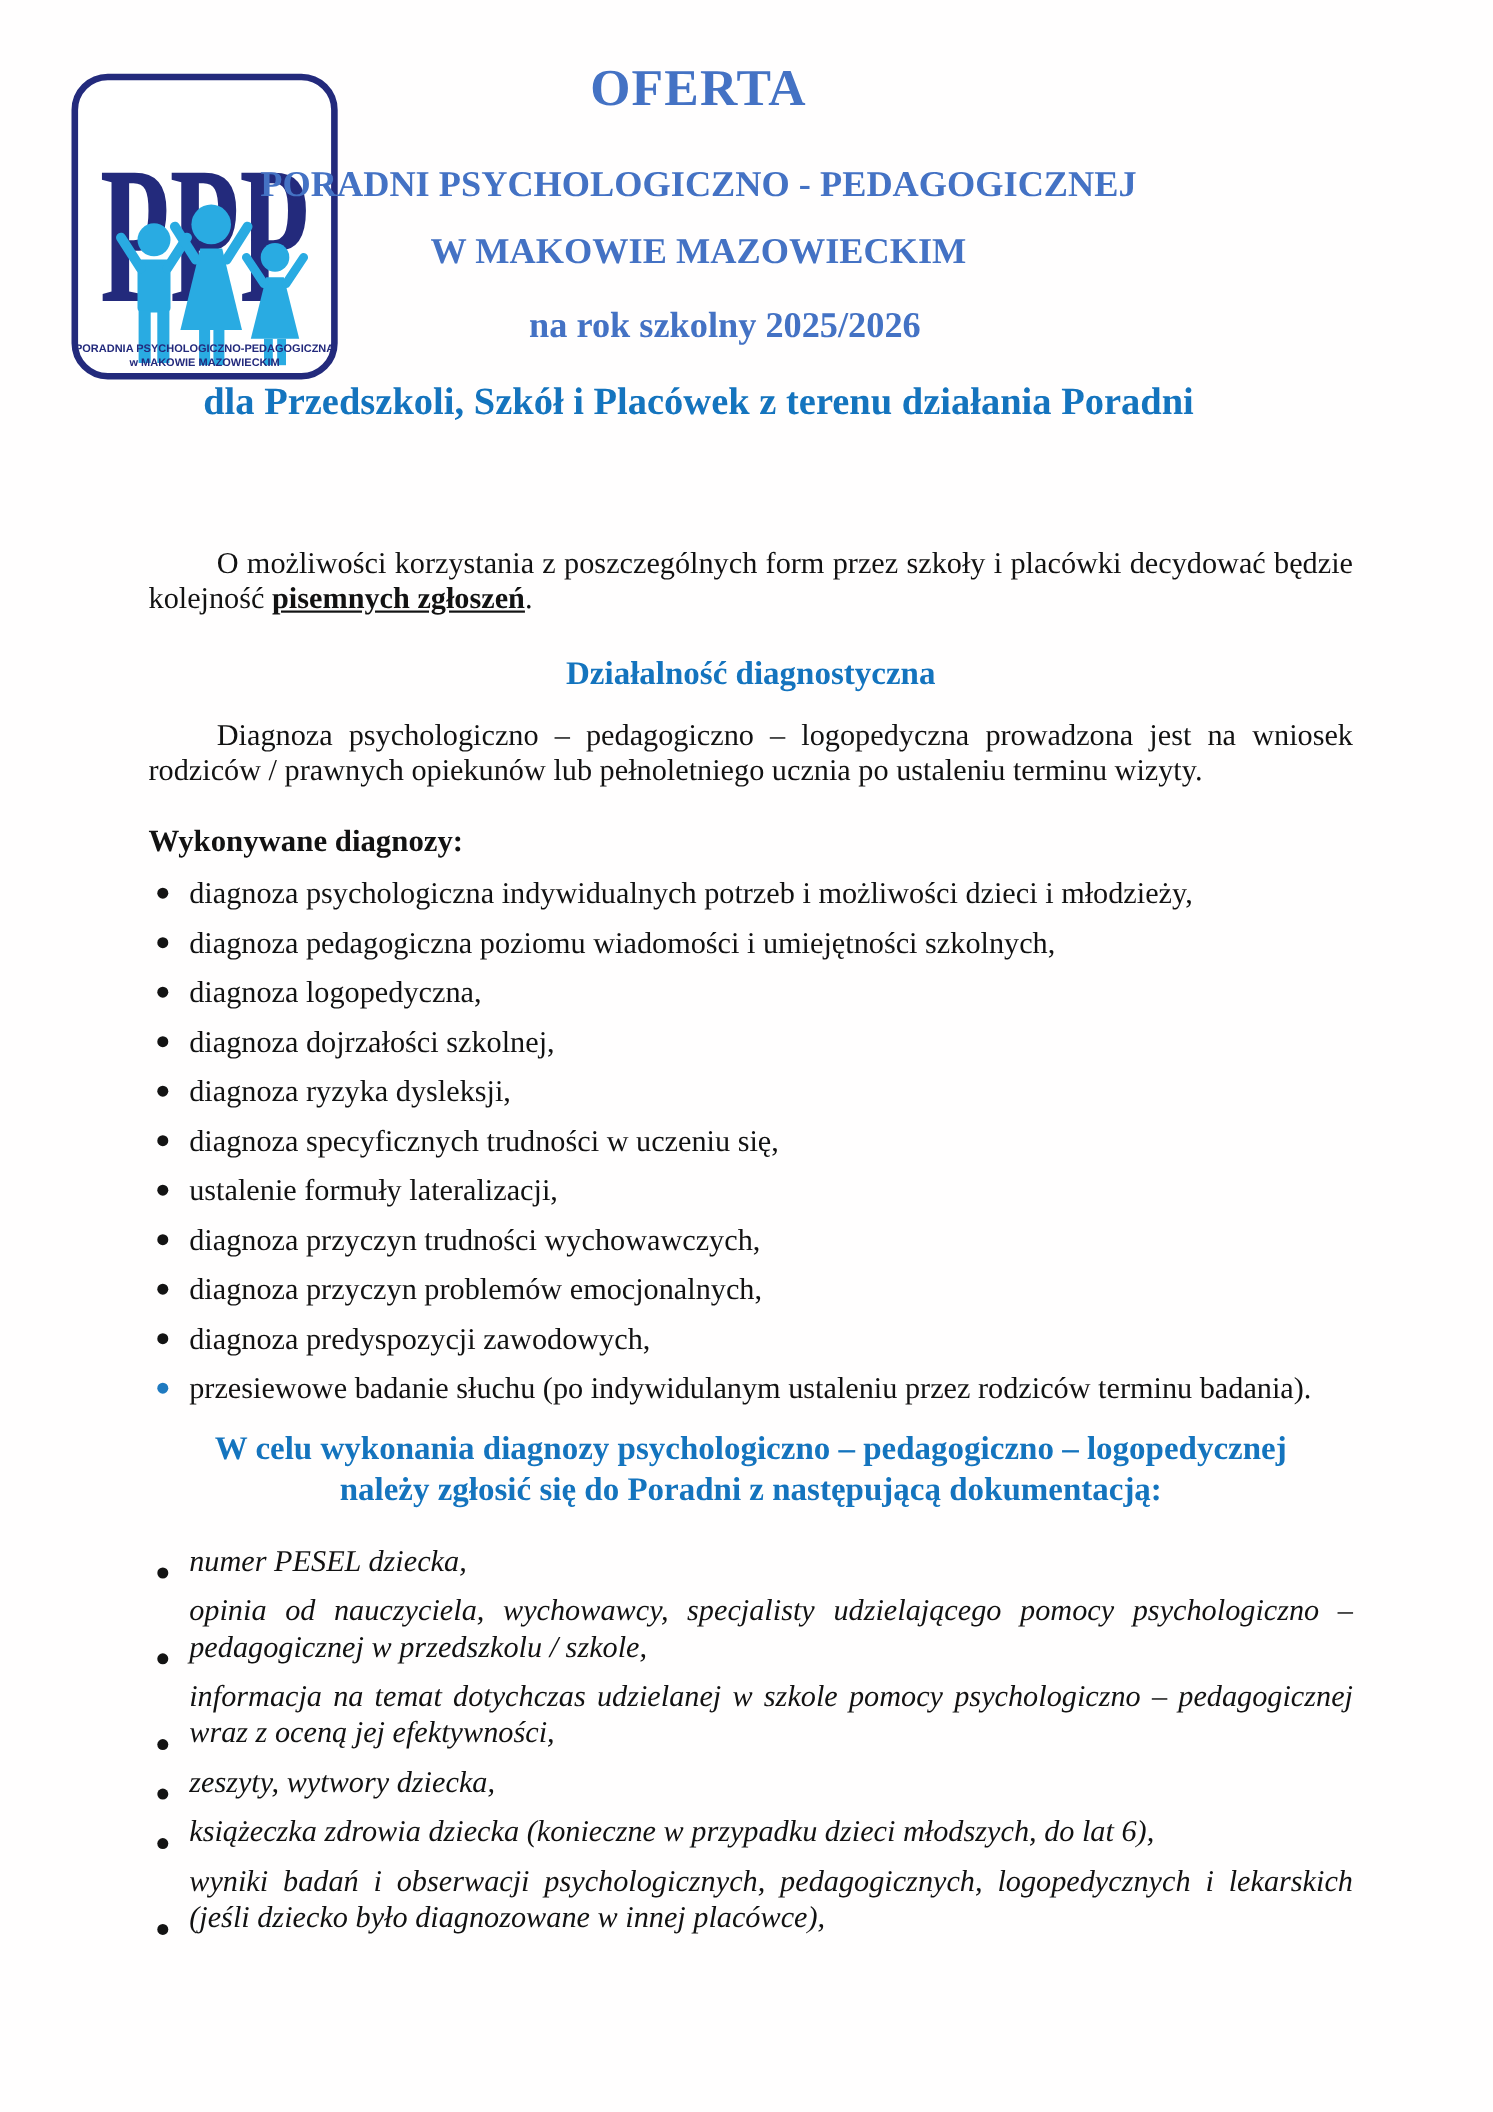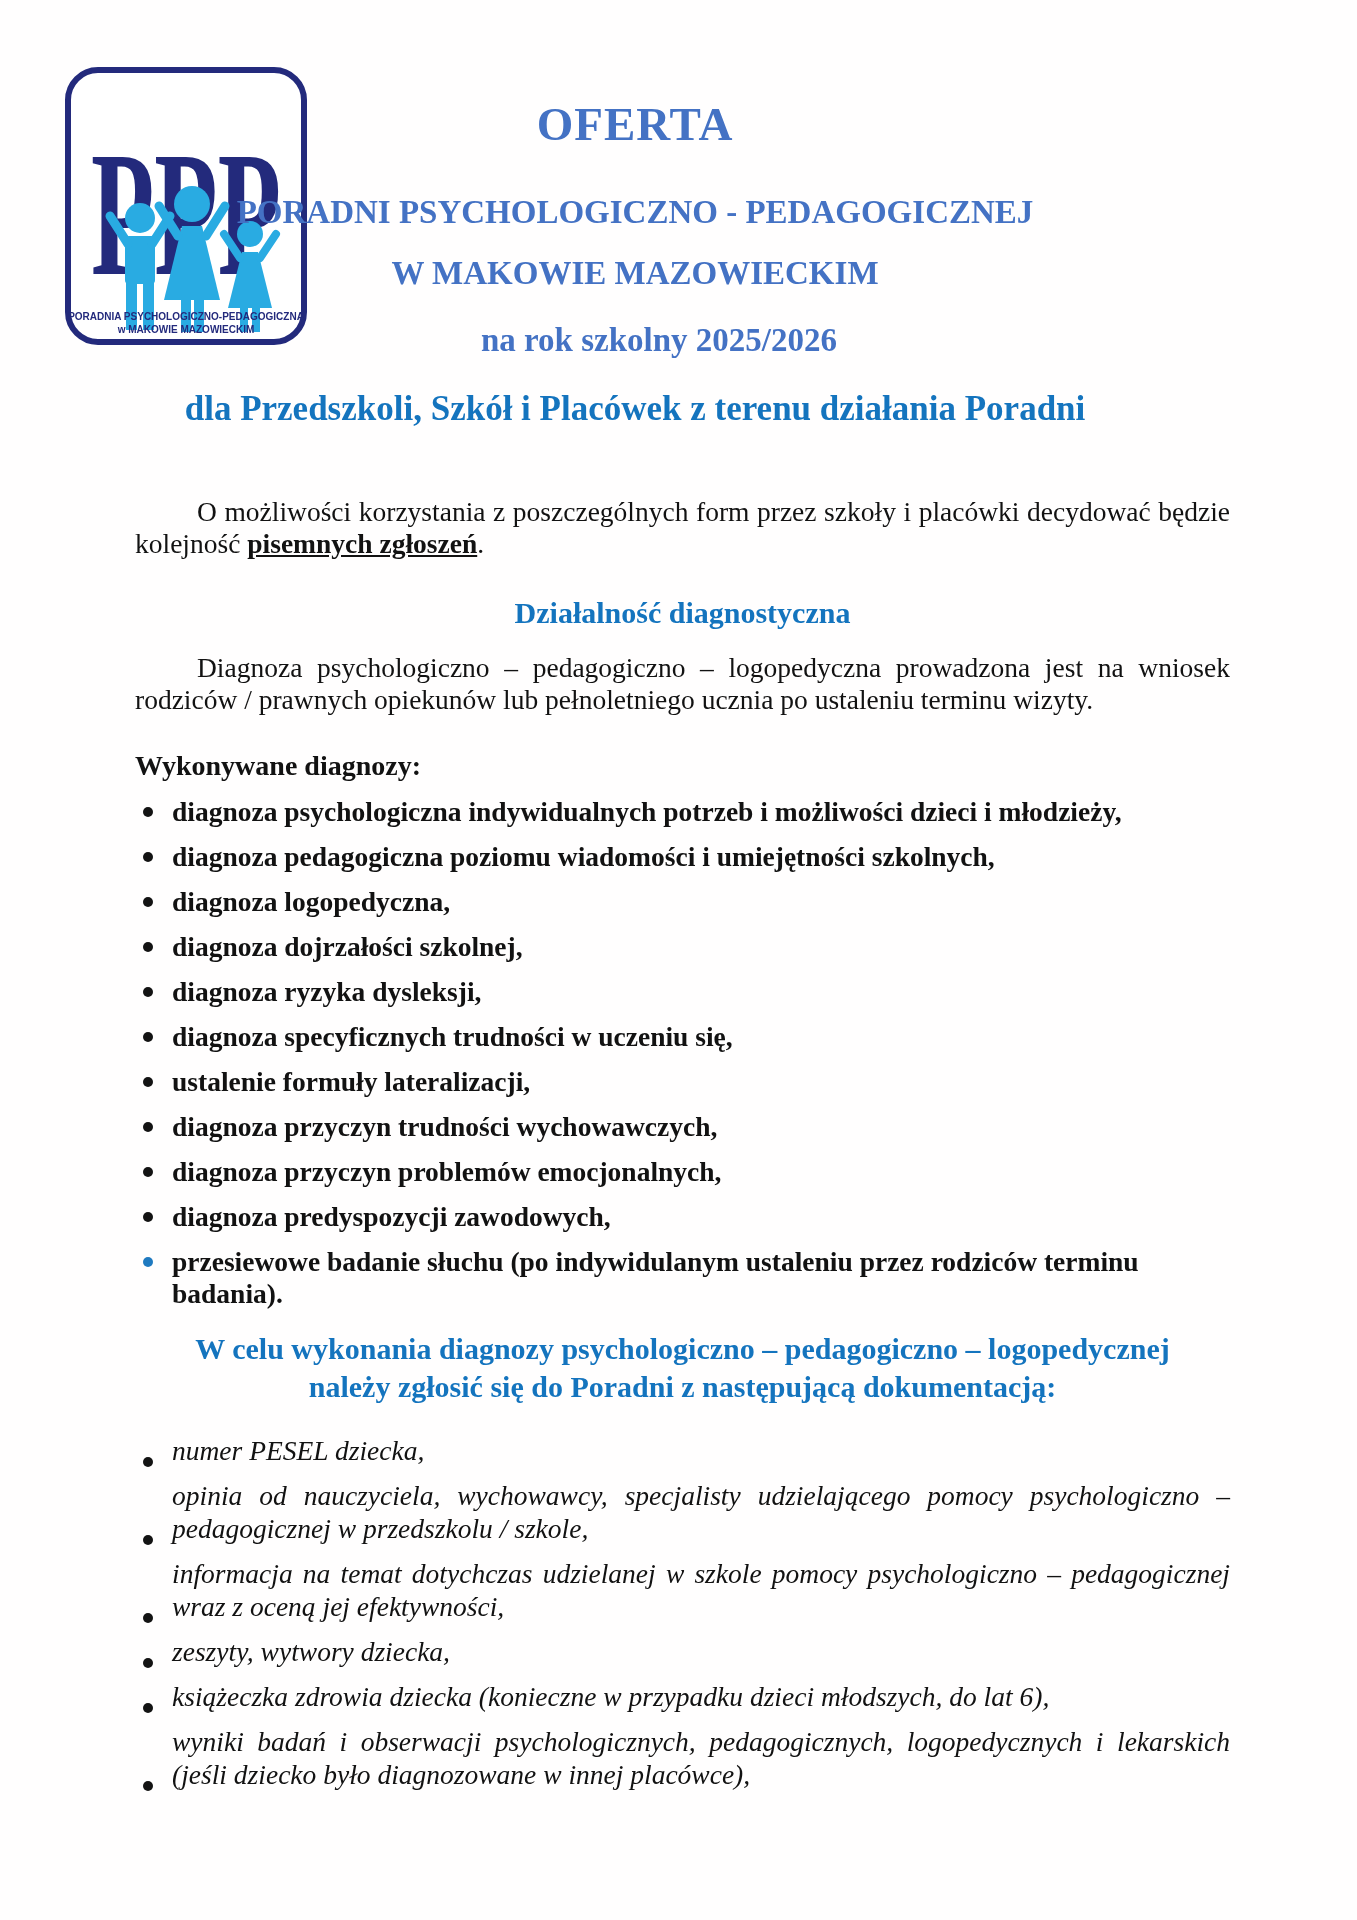--- a/index.html
+++ b/index.html
@@ -12,21 +12,21 @@
     overflow:hidden;
   }
 
   
   .logo { position:absolute; left:62px; top:66px; width:248px; height:280px; }
   .logo svg { width:100%; height:100%; display:block; }
 
   
   .doc-header { position:absolute; left:0; top:0; width:1270px; text-align:center; }
   .title {
-    margin:0; padding-top:100px;
+    margin:0; padding-top:56px;
     font-size:47px; line-height:48px; font-weight:bold;
     letter-spacing:1px; color:#4472C4;
   }
   .sub { font-weight:bold; color:#4472C4; }
   .sub1 { margin-top:47px; font-size:33px; line-height:34px; }
   .sub2 { margin-top:27px; font-size:33px; line-height:34px; }
   .sub3 { margin-top:33px; font-size:33px; line-height:34px;padding-left:48px; }
   .sub4 { margin-top:34px; font-size:35px; line-height:36px; color:#1474BE; }
 
   
@@ -40,21 +40,21 @@
   .intro { margin-top:44px; }
   .emph { font-weight:bold; text-decoration:underline; text-indent:0; }
   .sec-heading {
     margin:36px 0 0 0; text-align:center;
     font-size:30px; line-height:34px; font-weight:bold;
     color:#1474BE; 
   }
   .para2 { margin-top:22px; }
   .list-title { margin:34px 0 0 0; font-size:28px; line-height:32px; font-weight:bold; text-align:left; text-indent:0; }
 
-  ul.blist { list-style:none; margin:14px 0 0 0; padding:0;font-weight:bold; }
+  ul.blist { list-style:none; margin:14px 0 0 0; padding:0; }
   ul.blist li { display:flex; align-items:flex-start; margin:0 0 13px 0; padding-left:8px; font-size:27.5px; line-height:32px; }
   ul.blist .dot { flex:0 0 10px; width:10px; height:10px; border-radius:50%; background:#131313; margin:11px 0 0 0; }
   ul.blist .dot.blue { background:#1F7AC0; }
   ul.blist .li-text { display:block; margin-left:19px; flex:1; }
 
   .sec2-heading {
     margin:20px 0 0 0; text-align:center;
     font-size:30px; line-height:38px; font-weight:bold; color:#1474BE;
   }
   ul.docs { list-style:none; margin:28px 0 0 0; padding:0; }

